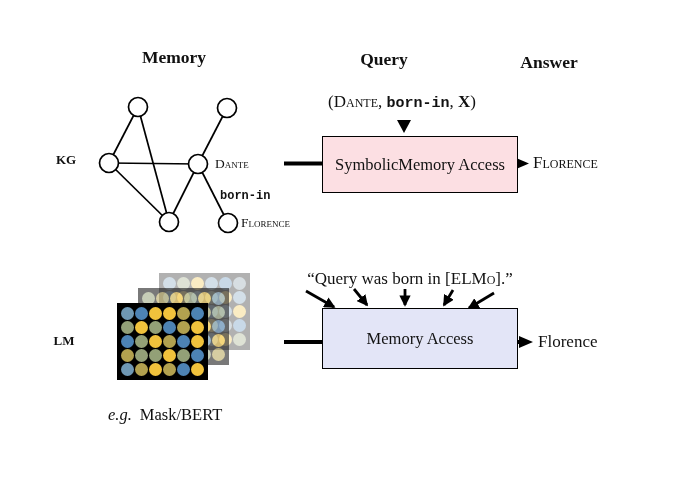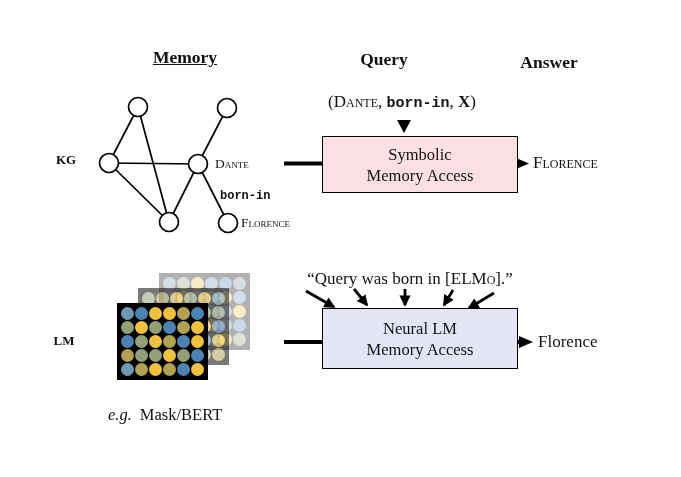--- a/index.html
+++ b/index.html
@@ -12,21 +12,21 @@
   .hdr{font-weight:bold;font-size:17.5px;white-space:nowrap;}
   .rowlabel{font-weight:bold;font-size:13px;white-space:nowrap;}
   .sc{font-variant:small-caps;}
   .mono{font-family:"Liberation Mono", monospace;font-weight:bold;}
   .graphlabel{font-size:13.5px;white-space:nowrap;}
   .edgelabel{font-size:12px;white-space:nowrap;}
   .query-text{font-size:17px;white-space:nowrap;}
   .answer-text{font-size:17px;white-space:nowrap;}
   .mem-box{
     width:196px;box-sizing:border-box;border:1.6px solid #000;
-    display:flex;flex-direction:column;align-items:center;justify-content:center;
+    display:flex;flex-direction:row;align-items:center;justify-content:center;
     font-size:16.5px;line-height:21px;text-align:center;
   }
   .caption{font-size:16.5px;white-space:nowrap;}
   .caption .it{font-style:italic;margin-right:8px;}
   svg.layer{position:absolute;left:0;top:0;pointer-events:none;}
   [data-name="kg-graph"] line{stroke:#000;stroke-width:1.7;}
   [data-name="kg-graph"] circle{fill:#fff;stroke:#000;stroke-width:1.7;}
   .matrix{
     position:absolute;display:grid;grid-template-columns:repeat(6,13px);
     grid-auto-rows:13px;gap:1px;padding:2px;background:#000;
@@ -72,21 +72,21 @@
     <line x1="354" y1="289" x2="367" y2="305" marker-end="url(#ah)"></line>
     <line x1="405" y1="289" x2="405" y2="305" marker-end="url(#ah)"></line>
     <line x1="453" y1="290" x2="444" y2="305" marker-end="url(#ah)"></line>
     <line x1="494" y1="293" x2="469" y2="308" marker-end="url(#ah)"></line>
   </g>
   <line data-name="lm-input-line" x1="284" y1="342" x2="323" y2="342" stroke="#000" stroke-width="4"></line>
   <line data-name="lm-output-line" x1="485" y1="342" x2="521" y2="342" stroke="#000" stroke-width="4"></line>
   <polygon data-name="lm-output-arrowhead" points="533,342 519,336 519,348" fill="#000"></polygon>
 </svg>
 
-<div class="abs hdr center" style="left:185px;top:47px;text-decoration:underline;" data-name="header-memory">Memory</div>
+<div class="abs hdr center" style="left:174px;top:47px;" data-name="header-memory">Memory</div>
 <div class="abs hdr center" style="left:384px;top:49px;" data-name="header-query">Query</div>
 <div class="abs hdr center" style="left:549px;top:52px;" data-name="header-answer">Answer</div>
 
 <div class="abs rowlabel center" style="left:66px;top:152px;" data-name="kg-row-label">KG</div>
 
 <div class="abs graphlabel sc" style="left:215px;top:156px;" data-name="kg-node-label-dante">Dante</div>
 <div class="abs edgelabel mono" style="left:220px;top:189px;" data-name="kg-edge-label-born-in">born-in</div>
 <div class="abs graphlabel sc" style="left:241px;top:215px;" data-name="kg-node-label-florence">Florence</div>
 
 <div class="abs query-text center" style="left:402px;top:92px;" data-name="kg-query-tuple"><span data-name="kg-query-open">(</span><span class="sc" data-name="kg-query-subject">Dante</span><span data-name="kg-query-sep1">, </span><span class="mono" style="font-size:15px;" data-name="kg-query-relation">born-in</span><span data-name="kg-query-sep2">, </span><b data-name="kg-query-object">X</b><span data-name="kg-query-close">)</span></div>
@@ -193,19 +193,18 @@
     <span class="dot" data-name="memory-dot" style="background: rgb(178, 161, 79);"></span>
     <span class="dot" data-name="memory-dot" style="background: rgb(240, 194, 60);"></span>
     <span class="dot" data-name="memory-dot" style="background: rgb(178, 161, 79);"></span>
     <span class="dot" data-name="memory-dot" style="background: rgb(77, 131, 180);"></span>
     <span class="dot" data-name="memory-dot" style="background: rgb(240, 194, 60);"></span>
   </div>
 
 <div class="abs query-text center" style="left:410px;top:269px;" data-name="lm-query-sentence"><span data-name="lm-query-prefix">“Query was born in [</span><span class="sc" data-name="lm-query-mask-token">ELMo</span><span data-name="lm-query-suffix">].”</span></div>
 
 <div class="abs mem-box" style="left: 322px; top: 308px; height: 61px; background: rgb(227, 229, 247);" data-name="lm-box">
-  <div data-name="lm-box-line1">Neural LM</div>
   <div data-name="lm-box-line2">Memory Access</div>
 </div>
 
 <div class="abs answer-text" style="left:538px;top:332px;" data-name="lm-answer">Florence</div>
 
 <div class="abs caption" style="left:108px;top:405px;" data-name="lm-caption"><span class="it" data-name="lm-caption-eg">e.g.</span><span data-name="lm-caption-models">Mask/BERT</span></div>
 
 </body></html>

